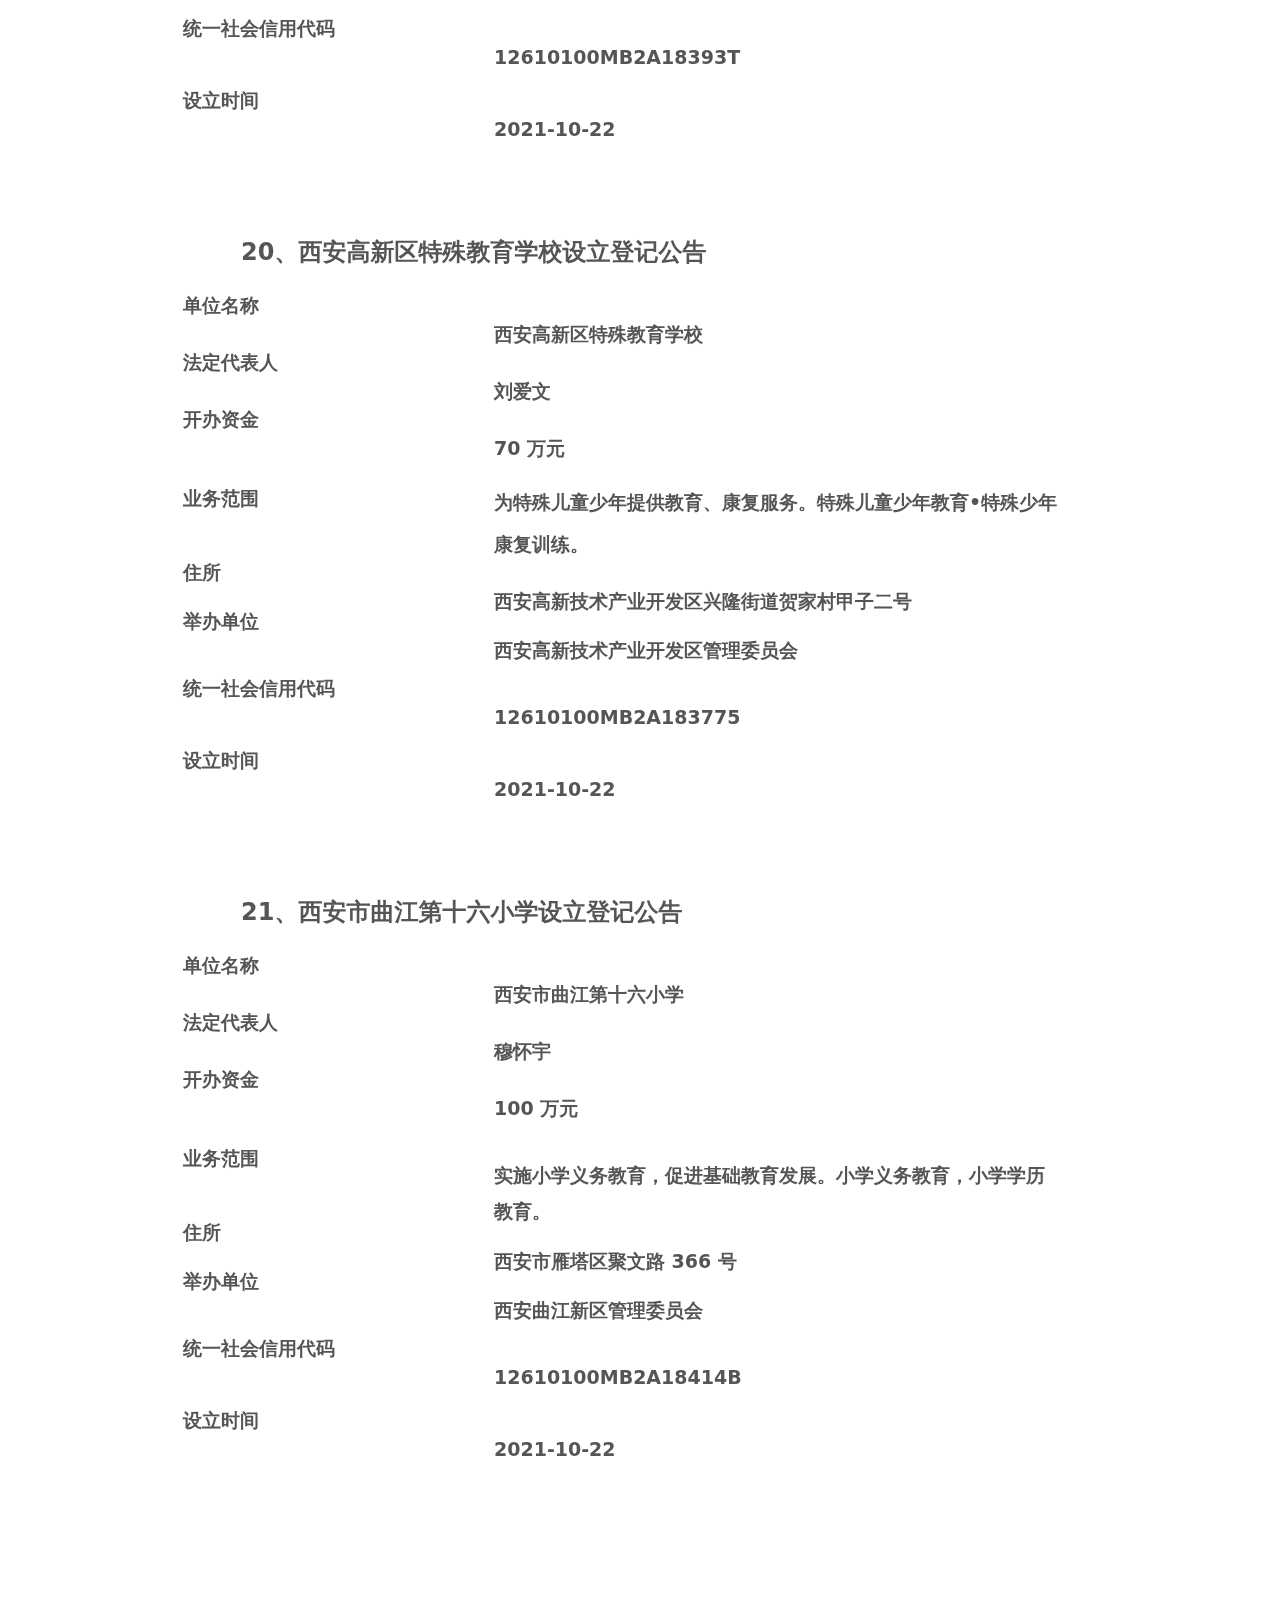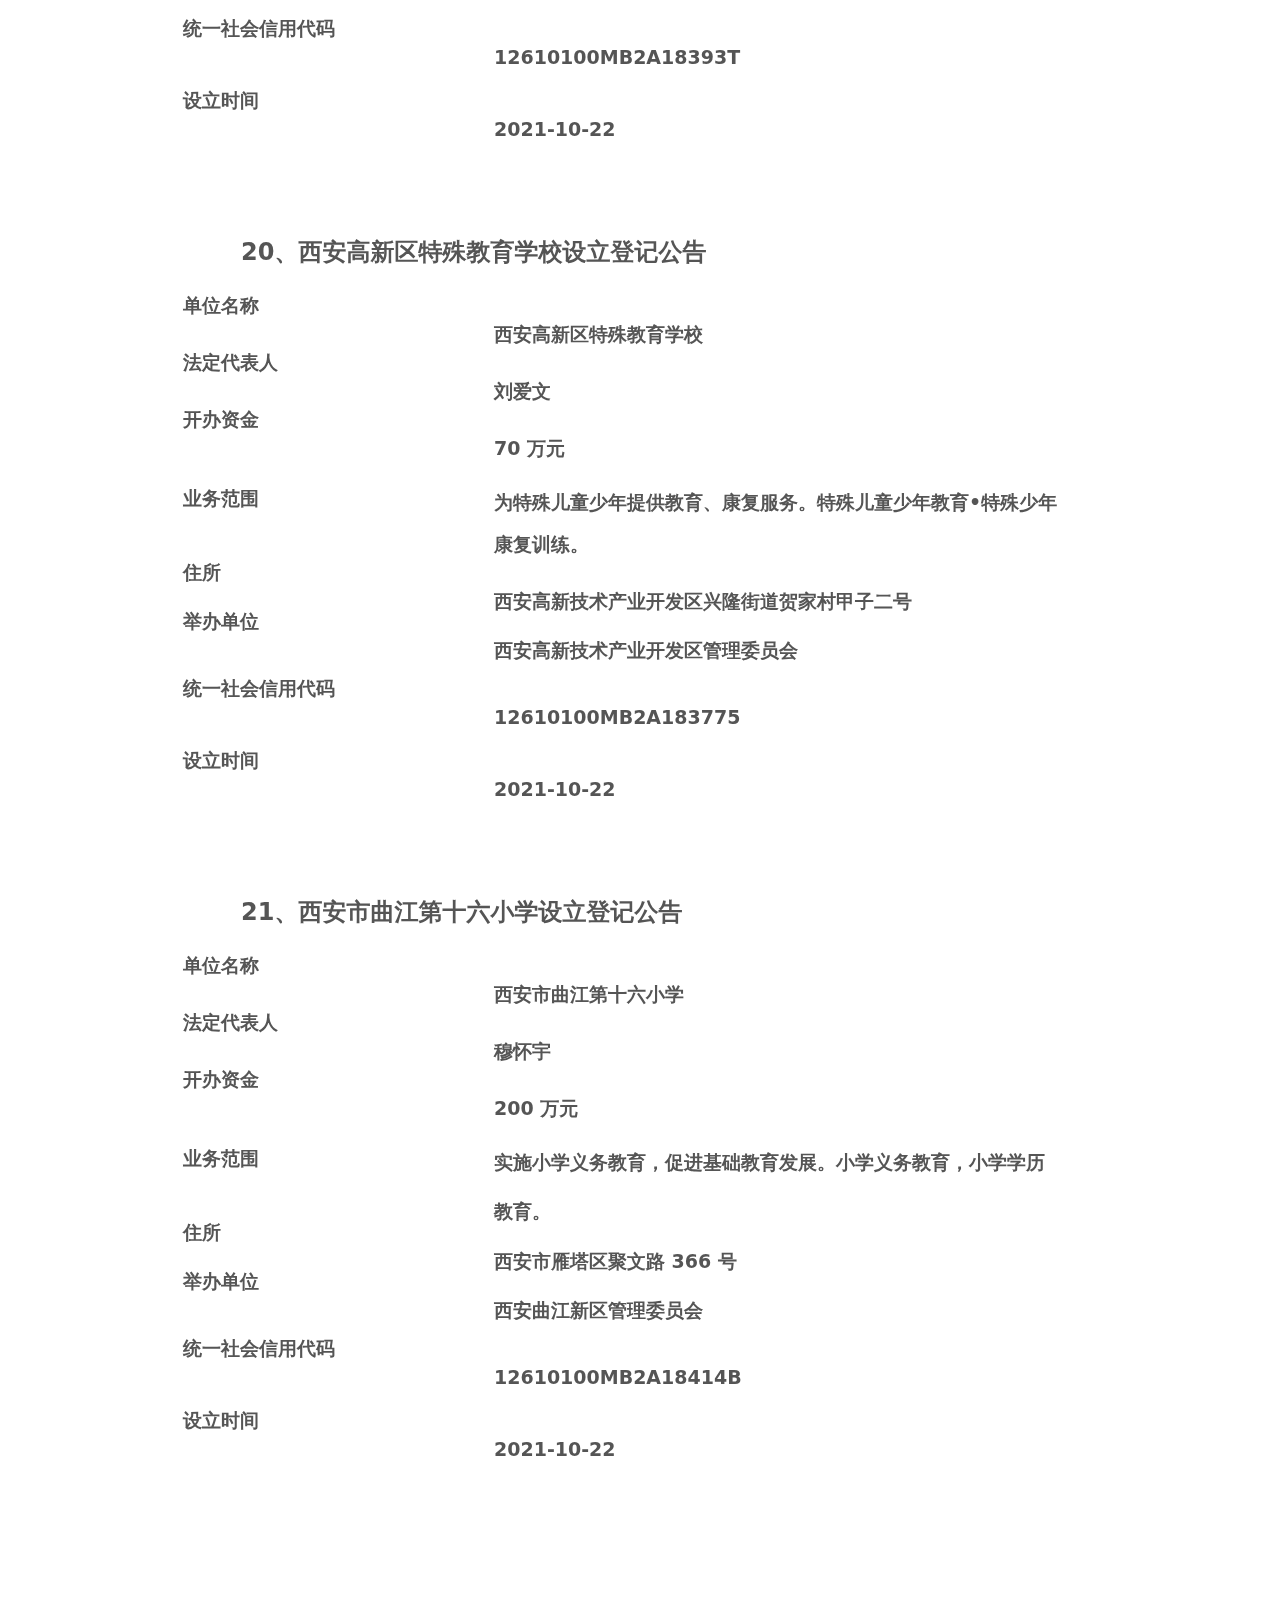--- a/index.html
+++ b/index.html
@@ -70,25 +70,25 @@
   <div class="row" style="top:953px">
     <span class="lbl">单位名称</span>
     <span class="val">西安市曲江第十六小学</span>
   </div>
   <div class="row" style="top:1010px">
     <span class="lbl">法定代表人</span>
     <span class="val">穆怀宇</span>
   </div>
   <div class="row" style="top:1067px">
     <span class="lbl">开办资金</span>
-    <span class="val">200 万元</span>
+    <span class="val">100 万元</span>
   </div>
   <div class="row" style="top:1121px">
     <span class="lbl" style="top:25px">业务范围</span>
-    <span class="val" style="top:0px">实施小学义务教育，促进基础教育发展。小学义务教育，小学学历</span>
+    <span class="val" style="top:13px">实施小学义务教育，促进基础教育发展。小学义务教育，小学学历</span>
     <span class="val" style="top:49px">教育。</span>
   </div>
   <div class="row" style="top:1220px">
     <span class="lbl">住所</span>
     <span class="val">西安市雁塔区聚文路 366 号</span>
   </div>
   <div class="row" style="top:1269px">
     <span class="lbl">举办单位</span>
     <span class="val">西安曲江新区管理委员会</span>
   </div>

